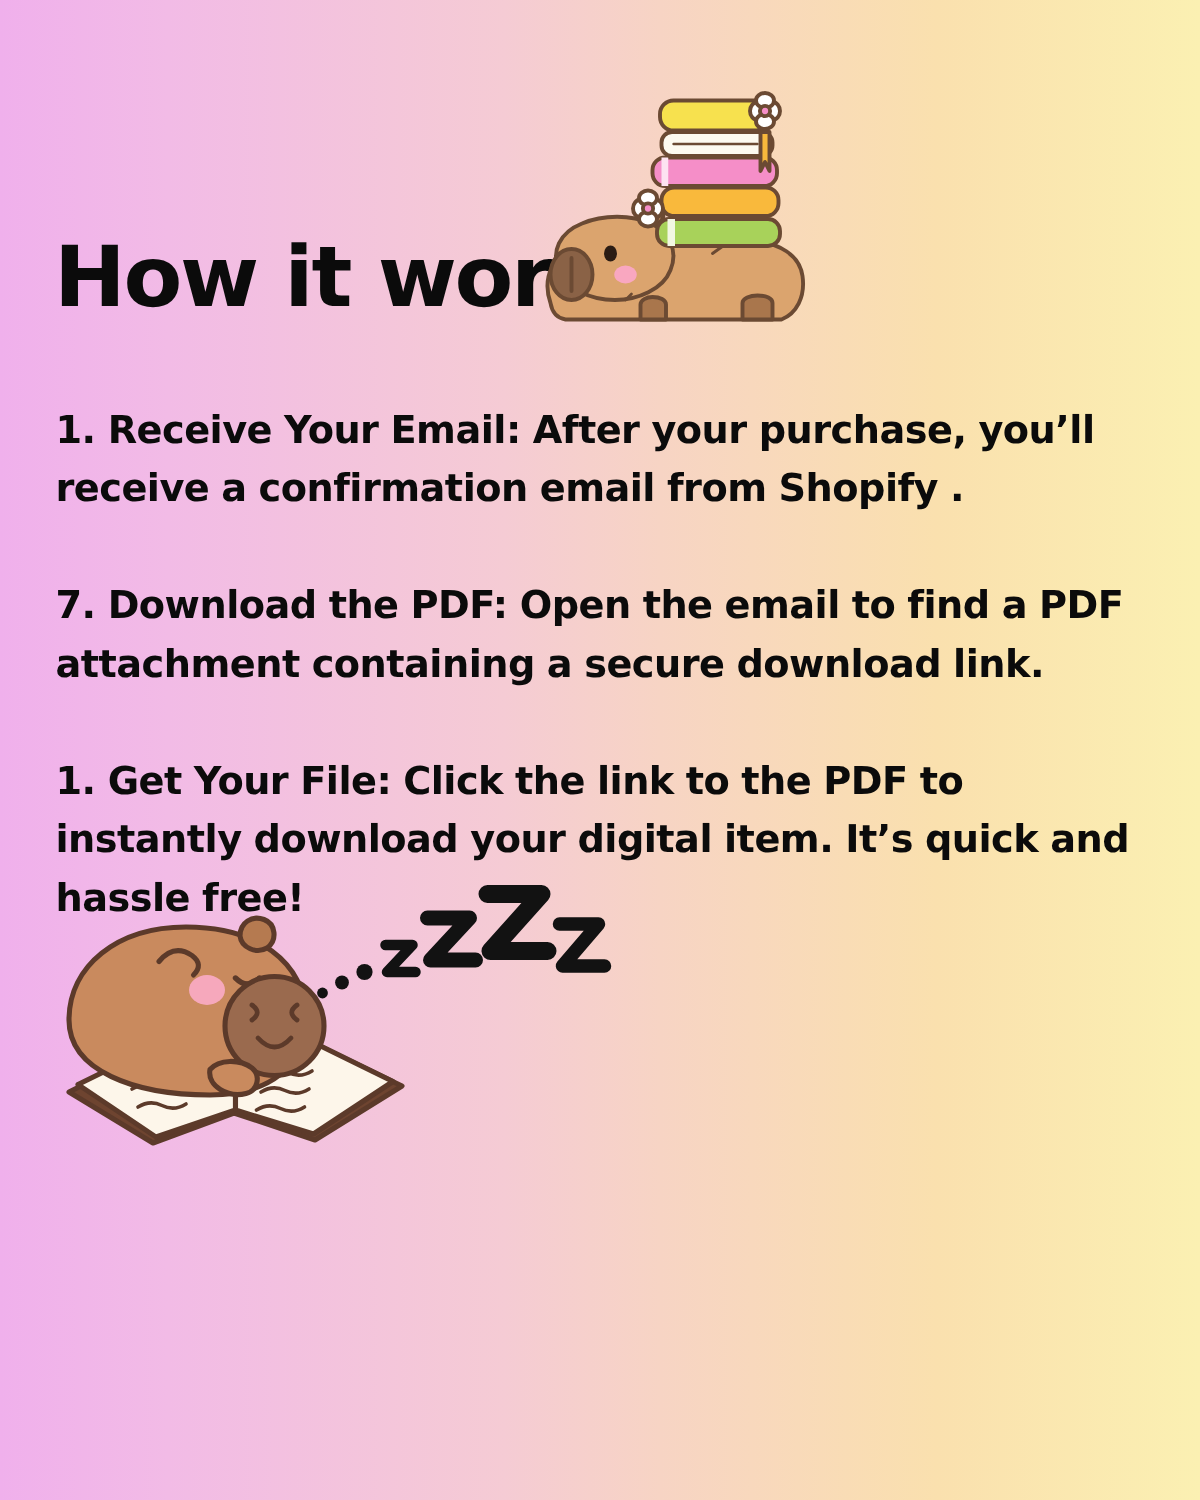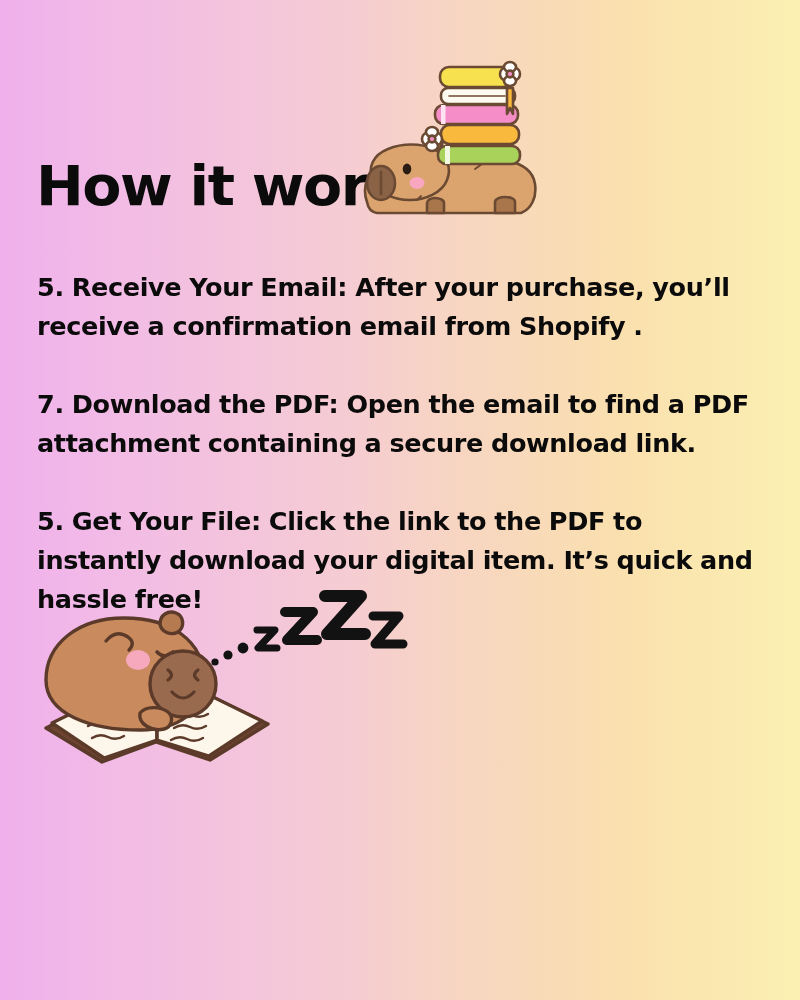--- a/index.html
+++ b/index.html
@@ -208,18 +208,18 @@
         <path d="M80 20 L108 20 L82 48 L112 48" stroke-width="10"></path>
 
         <path d="M120 4 L156 4 L122 42 L160 42" stroke-width="12"></path>
 
         <path d="M168 24 L194 24 L170 52 L198 52" stroke-width="9"></path>
       </g>
     </svg>
   </div>
 
   <div id="steps">
-    <p class="step">5. Receive Your Email: After your purchase, you’ll receive a confirmation email from Shopify .</p>
+    <p class="step">1. Receive Your Email: After your purchase, you’ll receive a confirmation email from Shopify .</p>
     <p class="step">7. Download the PDF: Open the email to find a PDF attachment containing a secure download link.</p>
-    <p class="step">5. Get Your File: Click the link to the PDF to instantly download your digital item. It’s quick and hassle free!</p>
+    <p class="step">1. Get Your File: Click the link to the PDF to instantly download your digital item. It’s quick and hassle free!</p>
   </div>
 
 </div>
 
 </body></html>

